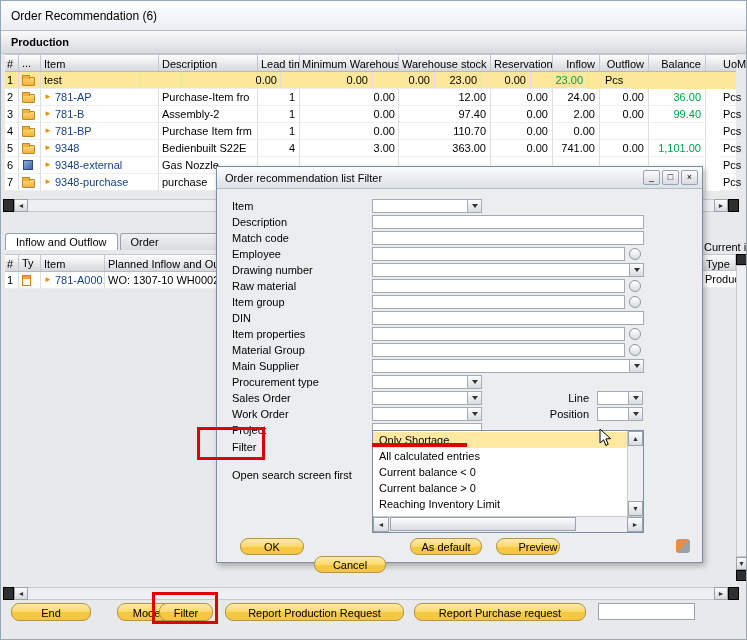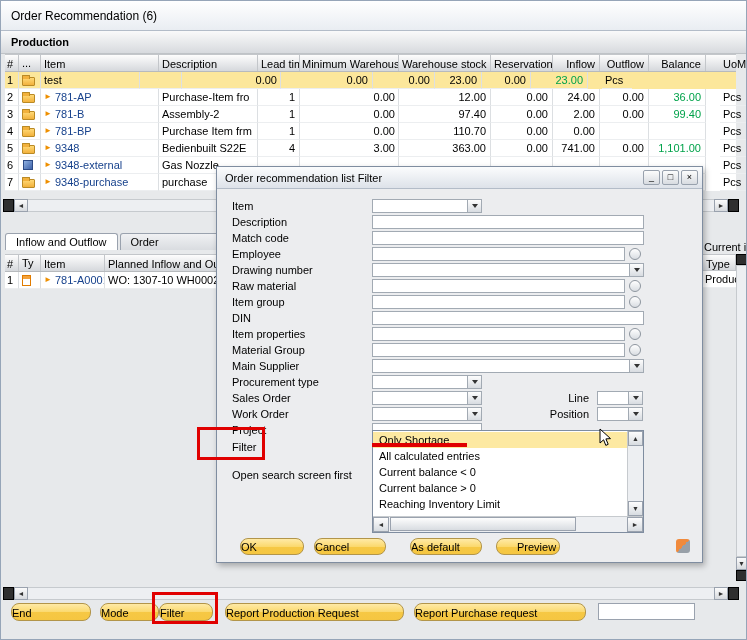--- a/index.html
+++ b/index.html
@@ -63,24 +63,24 @@
 .detail-table{position:absolute;left:4px;top:253px;width:696px;background:#fff;}
 .c2-num{width:14px;padding-left:2px;}
 .c2-ty{width:22px;padding:2px 2px 0 3px;}
 .c2-item{width:64px;}
 .c2-planned{flex:1;border-right:none;}
 .type-col{position:absolute;left:701px;top:253px;width:34px;}
 .type-col .hcell2{height:17px;background:linear-gradient(#fdfdfd,#d5d8dc);border:1px solid #c3c6ca;padding:3px 3px 0;overflow:hidden;white-space:nowrap;}
 .type-col .tcell2{height:17px;background:#fff;border-bottom:1px solid #eceef0;padding:2px 3px 0;overflow:hidden;white-space:nowrap;}
 
 
-.gold-btn{background:linear-gradient(#ffeaa6 0%,#fbd96e 50%,#f6c844 51%,#f5c641 100%);border:1px solid #b2954a;border-radius:8px;white-space:nowrap;overflow:hidden;}
+.gold-btn{background:linear-gradient(#ffeaa6 0%,#fbd96e 50%,#f6c844 51%,#f5c641 100%);border:1px solid #b2954a;border-radius:8px;text-align:center;white-space:nowrap;overflow:hidden;}
 .footer-btn{position:absolute;top:602px;height:18px;padding-top:3px;}
 .btn-end{left:10px;width:80px;}
-.btn-mode{left:99px;width:59px;}
+.btn-mode{left:116px;width:59px;}
 .btn-filter{left:158px;width:54px;}
 .btn-rpr{left:224px;width:179px;}
 .btn-rpq{left:413px;width:172px;}
 .footer-input{position:absolute;left:597px;top:602px;width:97px;height:17px;border:1px solid #9aa2ae;background:#fff;font-family:inherit;font-size:11px;padding:0 3px;}
 
 
 .dialog{position:absolute;left:215px;top:165px;width:487px;height:397px;background:#ecedef;border:1px solid #7f8da0;box-shadow:2px 3px 6px rgba(0,0,0,0.28);z-index:10;}
 .dlg-titlebar{position:absolute;left:0;top:0;width:100%;height:22px;background:linear-gradient(#fbfcfd,#dde2e9);border-bottom:1px solid #b3bcc8;}
 .dlg-title{position:absolute;left:8px;top:5px;}
 .winbtns{position:absolute;right:4px;top:3px;display:flex;gap:2px;}
@@ -107,21 +107,21 @@
 .dd-opt.hl{background:#fde9a2;}
 .dd-vsb{width:16px;border-left:1px solid #c6cace;display:flex;flex-direction:column;background:#edeff2;}
 .dd-vbtn{height:15px;background:linear-gradient(#fdfdfd,#d8dce1);border:1px solid #9aa2ae;font-size:7px;text-align:center;line-height:14px;color:#333;}
 .dd-vtrack{flex:1;}
 .dd-hsb{height:16px;border-top:1px solid #c6cace;display:flex;background:#edeff2;}
 .dd-hbtn{width:16px;height:15px;background:linear-gradient(#fdfdfd,#d8dce1);border:1px solid #9aa2ae;font-size:7px;text-align:center;line-height:14px;color:#333;flex:none;}
 .dd-htrack{flex:1;position:relative;}
 .dd-hthumb{position:absolute;left:1px;top:0;height:14px;width:78%;background:linear-gradient(#fdfdfd,#d8dce1);border:1px solid #9aa2ae;}
 .dlg-btn{position:absolute;top:371px;height:17px;padding-top:2px;}
 .btn-ok{left:23px;width:64px;}
-.btn-cancel{left:97px;width:72px;}
+.btn-cancel{left:97px;width:72px;margin-top:18px;}
 .btn-default{left:193px;width:72px;}
 .btn-preview{left:279px;width:64px;padding-left:20px;}
 .corner-icon{position:absolute;right:12px;top:372px;width:14px;height:14px;background:linear-gradient(135deg,#f08a3c 50%,#98a0a8 50%);border-radius:3px;}
 
 
 .anno-box{position:absolute;border:3px solid #e00000;z-index:50;}
 .anno1{left:196px;top:426px;width:68px;height:33px;}
 .anno2{left:151px;top:591px;width:66px;height:32px;}
 .anno-underline{position:absolute;left:371px;top:442px;width:95px;height:4px;background:#e00000;z-index:50;}
 .cursor{position:absolute;left:598px;top:427px;z-index:60;}

